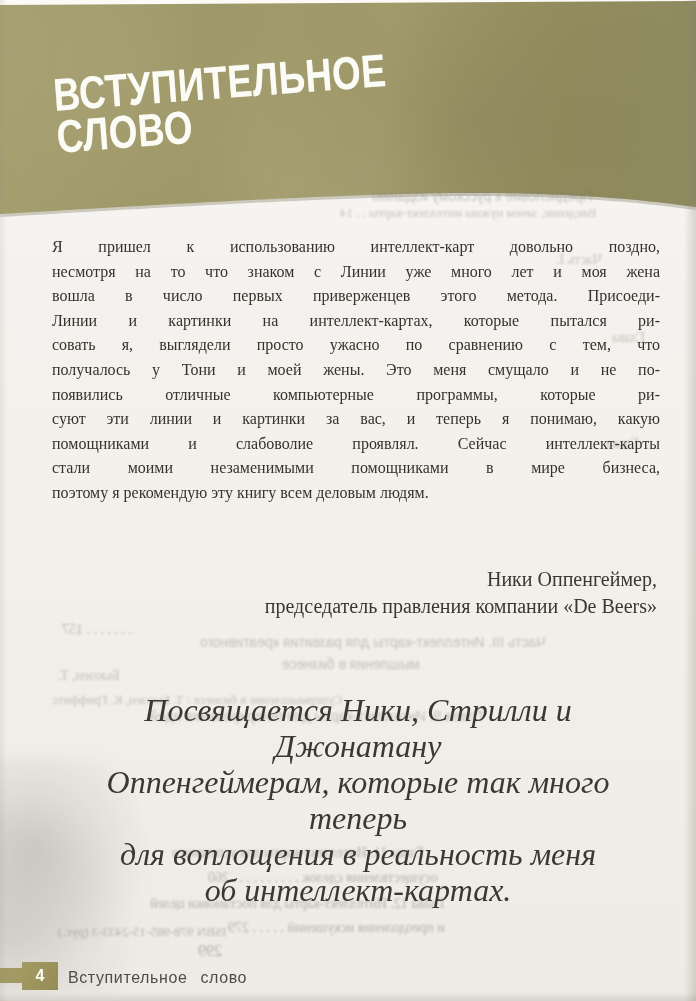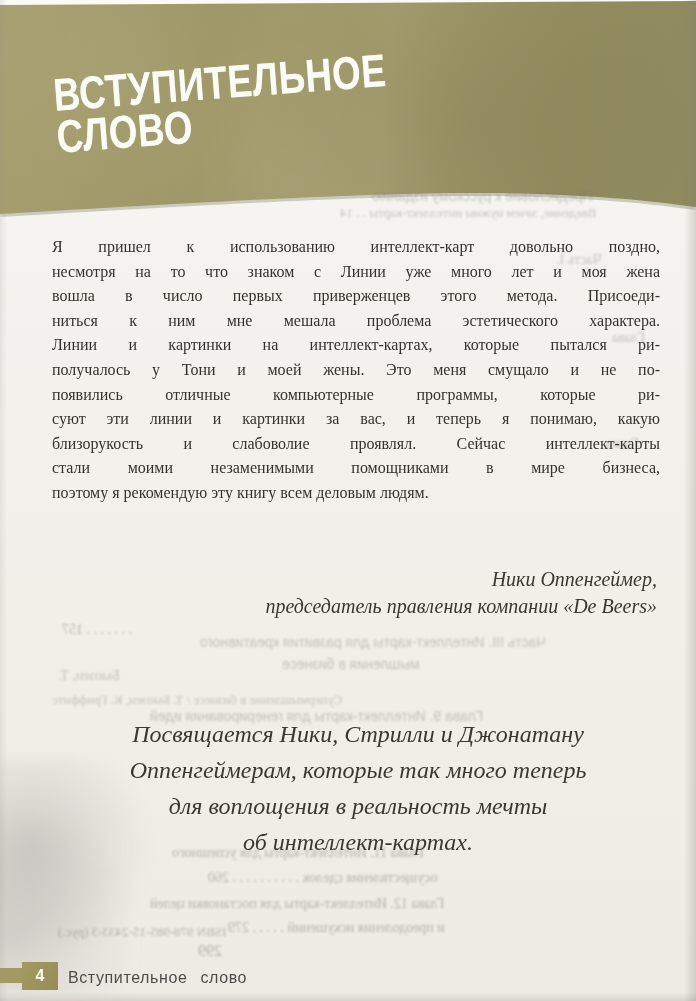--- a/index.html
+++ b/index.html
@@ -76,30 +76,29 @@
     position:absolute;left:52px;top:235px;width:608px;
     font-size:16px;line-height:24.6px;
     color:#35322c;
   }
   .body-line{text-align:justify;text-align-last:justify;}
   .body-line.last{text-align-last:left;}
 
   .attribution{
     position:absolute;right:39px;top:566px;
     text-align:right;
-    font-style:italic;
     font-size:20px;line-height:27px;
     color:#3a3732;
   }
 
   .dedication{
-    position:absolute;left:58px;top:716px;width:600px;
+    position:absolute;left:58px;top:692px;width:600px;
     text-align:center;
     font-style:italic;
-    font-size:24px;line-height:36px;
+    font-size:32px;line-height:36px;
     color:#3b3833;
   }
 
   
   .footer-bar{
     position:absolute;left:0;top:968px;width:24px;height:15px;
     background:#a29a62;
   }
   .footer-tab{
     position:absolute;left:22px;top:962px;width:36px;height:28px;
@@ -171,39 +170,39 @@
   <div class="bt bt15 dark">и преодоления искушений . . . . . 279</div>
   <div class="bt bt16 dark">ISBN 978-985-15-2433-3 (рус.)</div>
   <div class="bt bt17 dark">299</div>
 
   <div class="smudge"></div>
 
   <div class="body-text">
     <div class="body-line">Я пришел к использованию интеллект-карт довольно поздно,</div>
     <div class="body-line">несмотря на то что знаком с Линии уже много лет и моя жена</div>
     <div class="body-line">вошла в число первых приверженцев этого метода. Присоеди-</div>
-    <div class="body-line">ниться к ним мне мешала проблема эстетического характера.</div>
     <div class="body-line">Линии и картинки на интеллект-картах, которые пытался ри-</div>
+    <div class="body-line">совать я, выглядели просто ужасно по сравнению с тем, что</div>
     <div class="body-line">получалось у Тони и моей жены. Это меня смущало и не по-</div>
     <div class="body-line">появились отличные компьютерные программы, которые ри-</div>
     <div class="body-line">суют эти линии и картинки за вас, и теперь я понимаю, какую</div>
-    <div class="body-line">близорукость и слабоволие проявлял. Сейчас интеллект-карты</div>
+    <div class="body-line">помощниками и слабоволие проявлял. Сейчас интеллект-карты</div>
     <div class="body-line">стали моими незаменимыми помощниками в мире бизнеса,</div>
     <div class="body-line last">поэтому я рекомендую эту книгу всем деловым людям.</div>
   </div>
 
   <div class="attribution">
     <div>Ники Оппенгеймер,</div>
     <div>председатель правления компании «De Beers»</div>
   </div>
 
   <div class="dedication">
     <div>Посвящается Ники, Стрилли и Джонатану</div>
     <div>Оппенгеймерам, которые так много теперь</div>
-    <div>для воплощения в реальность мечты</div>
+    <div>для воплощения в реальность меня</div>
     <div>об интеллект-картах.</div>
   </div>
 
   <div class="footer-bar"></div>
   <div class="footer-tab">4</div>
   <div class="footer-label">Вступительное слово</div>
 
   <div class="edge-right"></div>
   <div class="edge-left"></div>
   <div class="edge-bottom"></div>

